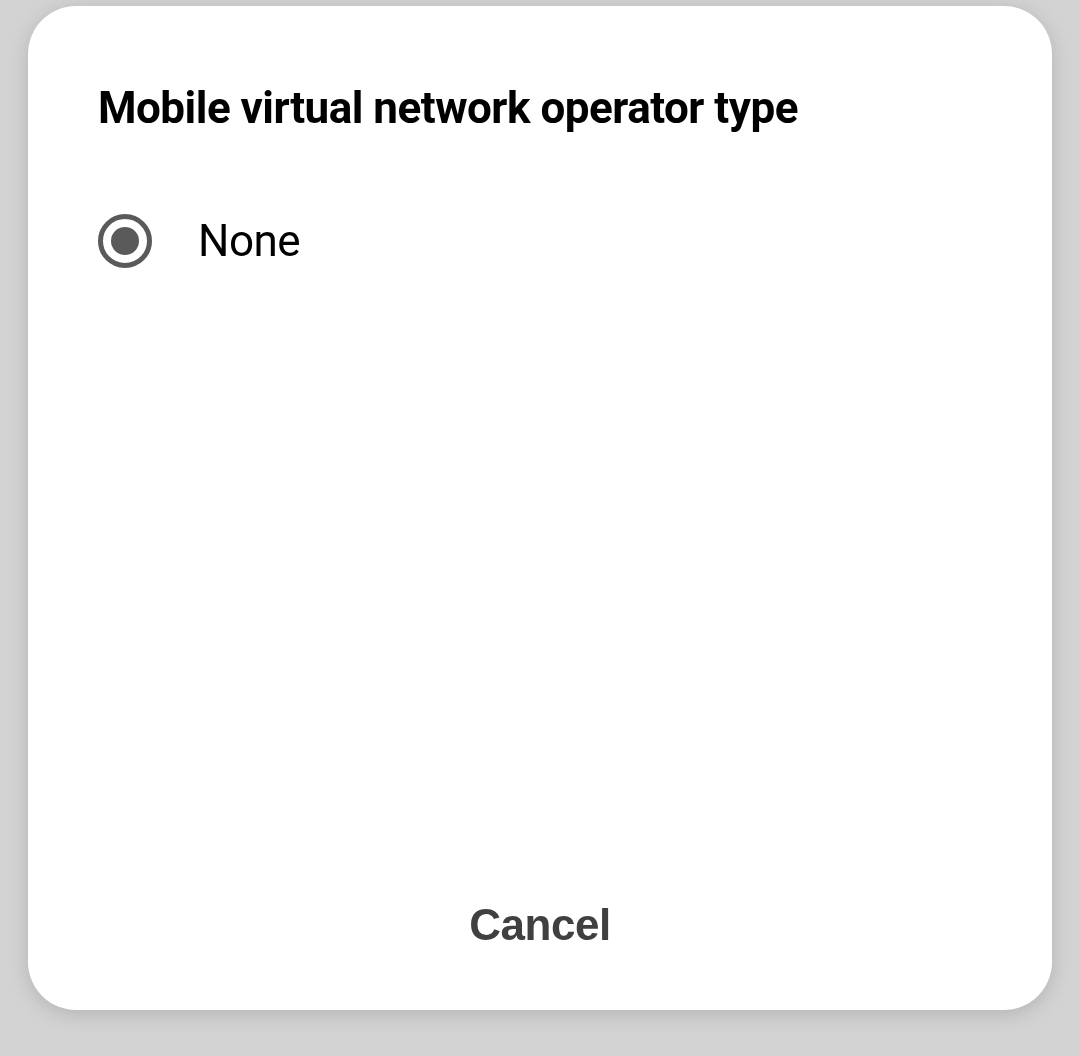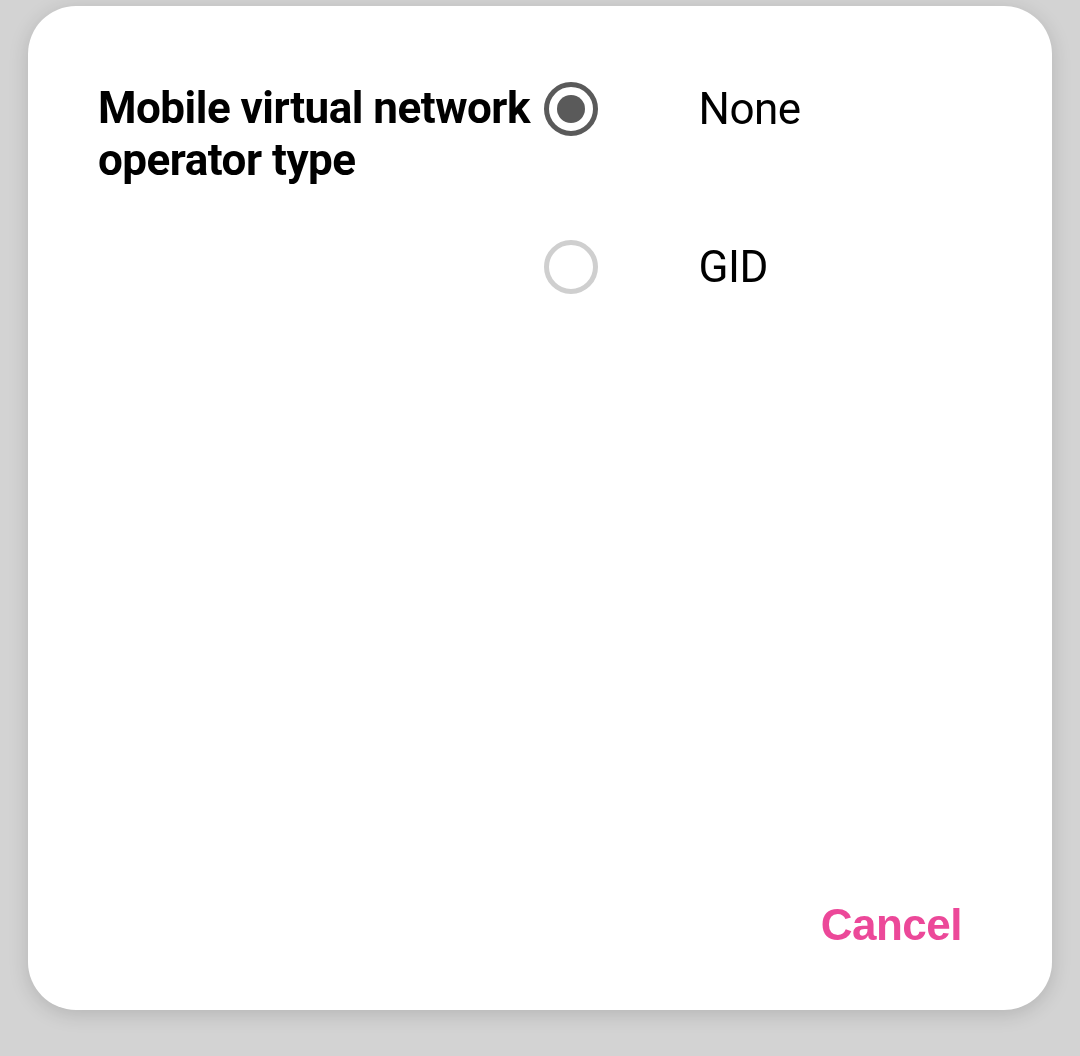--- a/index.html
+++ b/index.html
@@ -17,39 +17,39 @@
     .dialog {
       position: absolute;
       top: 6px;
       left: 28px;
       right: 28px;
       bottom: 46px;
       background: #ffffff;
       border-radius: 48px;
       box-shadow: 0 4px 20px rgba(0,0,0,0.15);
       display: flex;
-      flex-direction: row;
+      flex-direction: column;
       padding: 76px 70px 50px 70px;
     }
     .dialog-title {
       font-size: 44px;
       font-weight: 700;
       color: #000;
       letter-spacing: -0.5px;
       margin-bottom: 80px;
     }
     .options-list {
       display: flex;
       flex-direction: column;
       gap: 104px;
     }
     .radio-option {
       display: flex;
       align-items: center;
-      gap: 101px;
+      gap: 46px;
       cursor: pointer;
     }
     .radio-indicator {
       width: 54px;
       height: 54px;
       border-radius: 50%;
       border: 5px solid #cfcfcf;
       display: flex;
       align-items: center;
       justify-content: center;
@@ -72,21 +72,21 @@
       font-size: 44px;
       font-weight: 400;
       color: #000;
       letter-spacing: -0.5px;
     }
     .cancel-button {
       margin-top: auto;
       align-self: center;
       font-size: 44px;
       font-weight: 700;
-      color: #ec4899;
+      color: #404040;
       background: none;
       border: none;
       cursor: pointer;
       padding: 10px 20px;
       letter-spacing: -0.5px;
     }
   </style>
 </head>
 <body>
 
@@ -97,23 +97,17 @@
 
     <div class="radio-option">
       <span class="radio-indicator selected">
         <span class="radio-dot"></span>
       </span>
       <span class="radio-label">None</span>
     </div>
 
 
 
-    <div class="radio-option">
-      <span class="radio-indicator">
-        
-      </span>
-      <span class="radio-label">GID</span>
-    </div>
 
   </div>
 
   <button class="cancel-button">Cancel</button>
 </div>
 
 </body></html>

